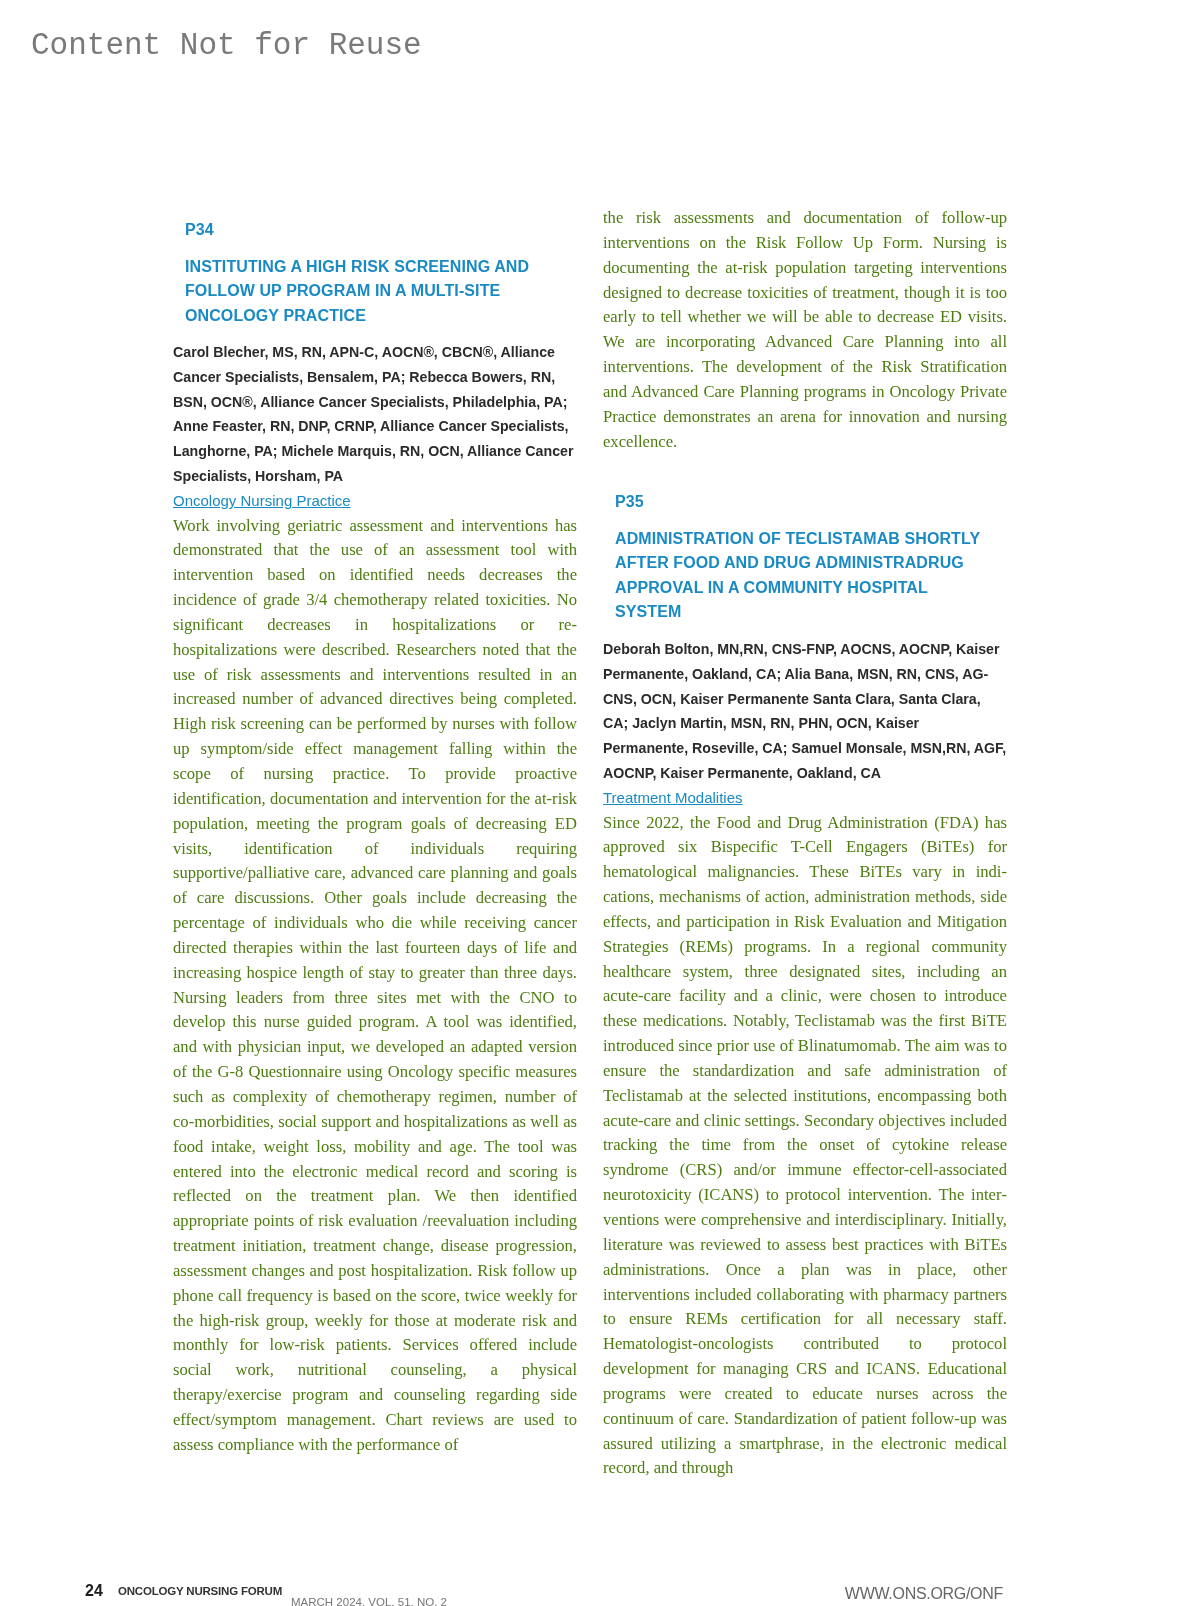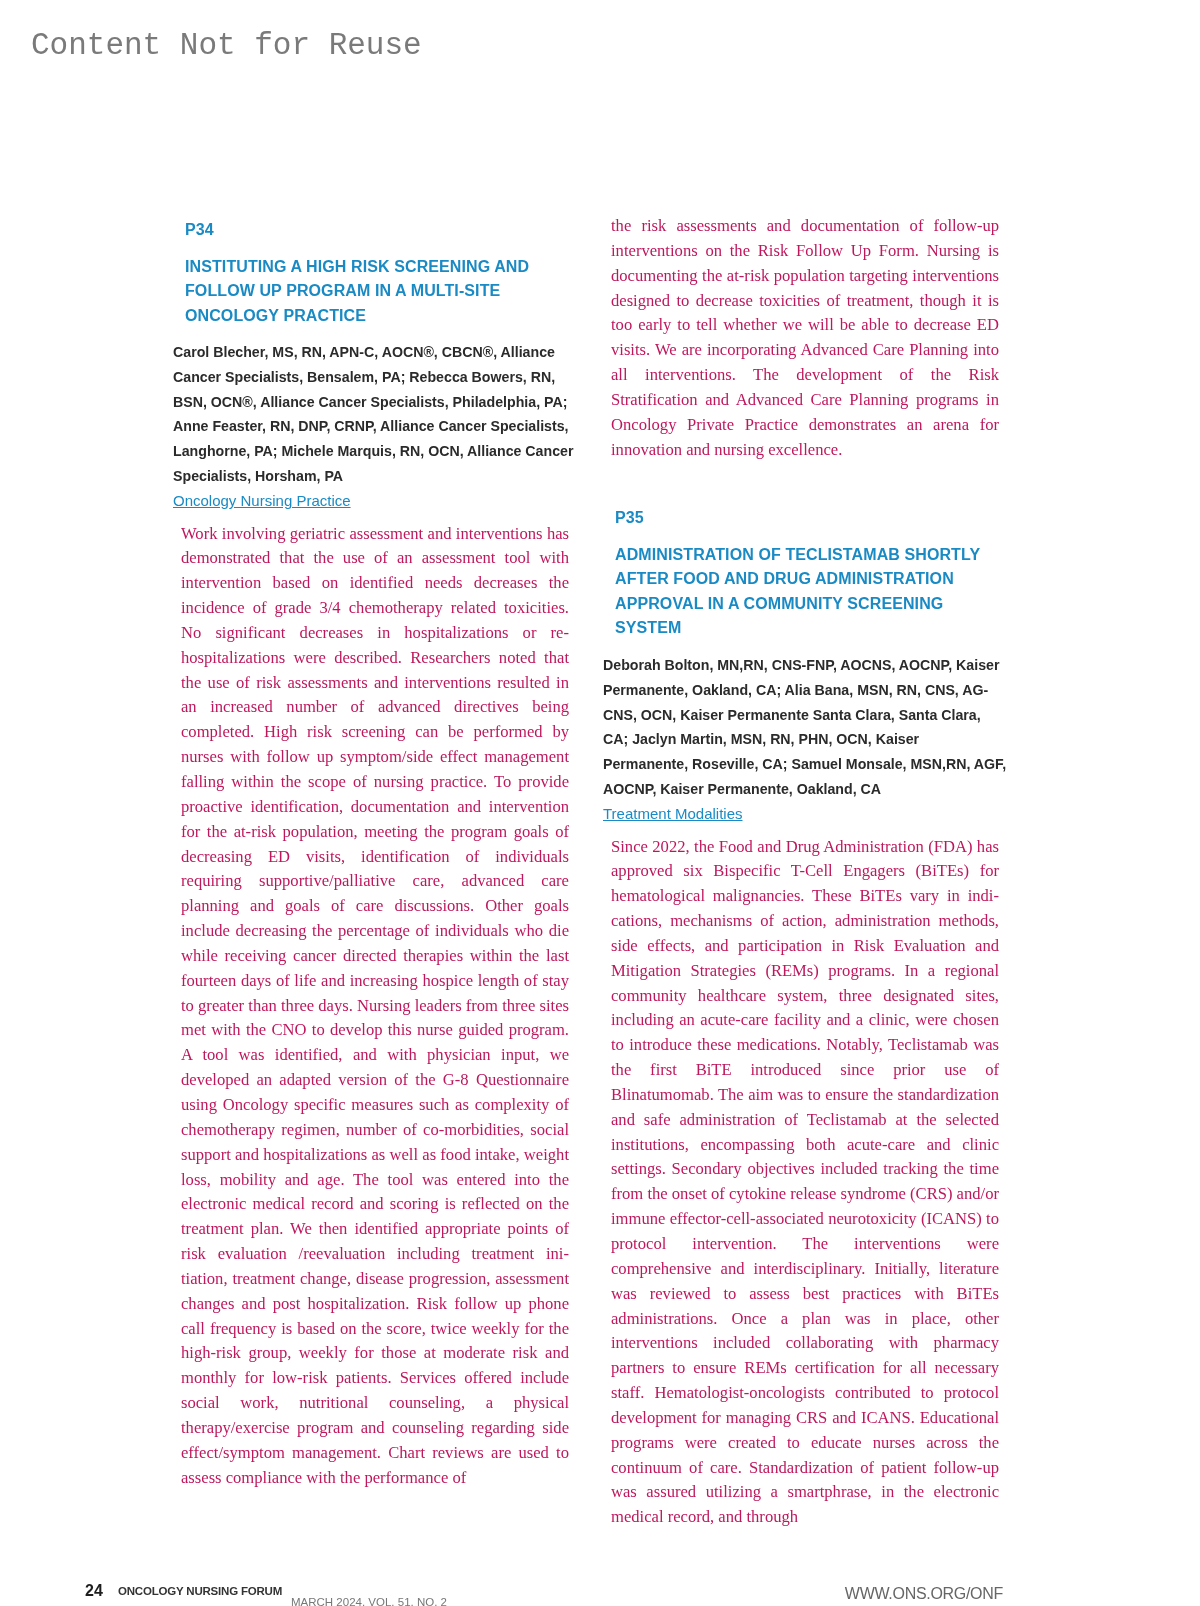--- a/index.html
+++ b/index.html
@@ -21,23 +21,23 @@
   }
   .authors {
     font-family: "Liberation Sans", sans-serif; font-weight: bold;
     color: #2b2b2b; font-size: 14.2px; line-height: 24.8px; margin: 2px 0 0 0;
   }
   .category {
     font-family: "Liberation Sans", sans-serif; color: #1a8ac4;
     font-size: 15px; line-height: 24.8px; margin: 0; text-decoration: underline;
   }
   .body-text {
-    font-family: "Liberation Serif", serif; color: #be185d;
+    font-family: "Liberation Serif", serif; color: #4d7c0f;
     font-size: 16.6px; line-height: 24.85px; text-align: justify;
-    margin: 8px; hyphens: manual;
+    margin: 0; hyphens: manual;
   }
   .gap { height: 24px; }
   .footer {
     position: absolute; top: 1537px; left: 85px; width: 925px; height: 20px;
     font-family: "Liberation Sans", sans-serif;
     margin-top: 48px;
   }
   .footer .page-num { position: absolute; left: 0; top: -3px; font-weight: bold; font-size: 16px; color: #1e1e1e; }
   .footer .journal { position: absolute; left: 33px; top: 0; font-weight: bold; font-size: 11.5px; color: #333; letter-spacing: -0.2px; }
   .footer .issue { position: absolute; left: 206px; top: 11px; font-size: 11.5px; color: #777; }
@@ -56,21 +56,21 @@
     <p class="category">Oncology Nursing Practice</p>
     <p class="body-text">Work involving geriatric assessment and interventions has demonstrated that the use of an assessment tool with intervention based on identified needs decreases the incidence of grade 3/4 chemotherapy related tox­icities. No significant decreases in hospitalizations or re-hospitalizations were described. Researchers noted that the use of risk assessments and interventions re­sulted in an increased number of advanced directives being completed. High risk screening can be performed by nurses with follow up symptom/side effect manage­ment falling within the scope of nursing practice. To provide proactive identification, documentation and intervention for the at-risk population, meeting the program goals of decreasing ED visits, identification of individuals requiring supportive/palliative care, ad­vanced care planning and goals of care discussions. Other goals include decreasing the percentage of indi­viduals who die while receiving cancer directed thera­pies within the last fourteen days of life and increas­ing hospice length of stay to greater than three days. Nursing leaders from three sites met with the CNO to develop this nurse guided program. A tool was identi­fied, and with physician input, we developed an adapt­ed version of the G-8 Questionnaire using Oncology specific measures such as complexity of chemotherapy regimen, number of co-morbidities, social support and hospitalizations as well as food intake, weight loss, mo­bility and age. The tool was entered into the electronic medical record and scoring is reflected on the treat­ment plan. We then identified appropriate points of risk evaluation /reevaluation including treatment ini­tiation, treatment change, disease progression, assess­ment changes and post hospitalization. Risk follow up phone call frequency is based on the score, twice week­ly for the high-risk group, weekly for those at moderate risk and monthly for low-risk patients. Services offered include social work, nutritional counseling, a physical therapy/exercise program and counseling regarding side effect/symptom management. Chart reviews are used to assess compliance with the performance of</p>
   </section>
 </div>
 
 <div class="col col-right">
   <p class="body-text">the risk assessments and documentation of follow-up interventions on the Risk Follow Up Form. Nursing is documenting the at-risk population targeting inter­ventions designed to decrease toxicities of treatment, though it is too early to tell whether we will be able to decrease ED visits. We are incorporating Advanced Care Planning into all interventions. The development of the Risk Stratification and Advanced Care Planning programs in Oncology Private Practice demonstrates an arena for innovation and nursing excellence.</p>
   <div class="gap"></div>
   <section>
     <h2 class="abs-id">P35</h2>
-    <h1 class="abs-title">ADMINISTRATION OF TECLISTAMAB SHORT­LY AFTER FOOD AND DRUG ADMINISTRA­TION APPROVAL IN A COMMUNITY SCREENING SYSTEM</h1>
+    <h1 class="abs-title">ADMINISTRATION OF TECLISTAMAB SHORT­LY AFTER FOOD AND DRUG ADMINISTRA­DRUG APPROVAL IN A COMMUNITY HOSPITAL SYSTEM</h1>
     <p class="authors">Deborah Bolton, MN,RN, CNS-FNP, AOCNS, AOCNP, Kaiser Permanente, Oakland, CA; Alia Bana, MSN, RN, CNS, AG-CNS, OCN, Kaiser Permanente Santa Clara, Santa Clara, CA; Jaclyn Martin, MSN, RN, PHN, OCN, Kaiser Permanente, Roseville, CA; Samuel Monsale, MSN,RN, AGF, AOCNP, Kaiser Permanente, Oakland, CA</p>
     <p class="category">Treatment Modalities</p>
     <p class="body-text">Since 2022, the Food and Drug Administration (FDA) has approved six Bispecific T-Cell Engagers (BiTEs) for hematological malignancies. These BiTEs vary in indi­cations, mechanisms of action, administration meth­ods, side effects, and participation in Risk Evaluation and Mitigation Strategies (REMs) programs. In a re­gional community healthcare system, three designated sites, including an acute-care facility and a clinic, were chosen to introduce these medications. Notably, Teclis­tamab was the first BiTE introduced since prior use of Blinatumomab. The aim was to ensure the standardiza­tion and safe administration of Teclistamab at the se­lected institutions, encompassing both acute-care and clinic settings. Secondary objectives included tracking the time from the onset of cytokine release syndrome (CRS) and/or immune effector-cell-associated neuro­toxicity (ICANS) to protocol intervention. The inter­ventions were comprehensive and interdisciplinary. Initially, literature was reviewed to assess best prac­tices with BiTEs administrations. Once a plan was in place, other interventions included collaborating with pharmacy partners to ensure REMs certification for all necessary staff. Hematologist-oncologists contrib­uted to protocol development for managing CRS and ICANS. Educational programs were created to educate nurses across the continuum of care. Standardization of patient follow-up was assured utilizing a smart­phrase, in the electronic medical record, and through</p>
   </section>
 </div>
 
 <div class="footer">
   <span class="page-num">24</span>
   <span class="journal">ONCOLOGY NURSING FORUM</span>
   <span class="issue">MARCH 2024, VOL. 51, NO. 2</span>

